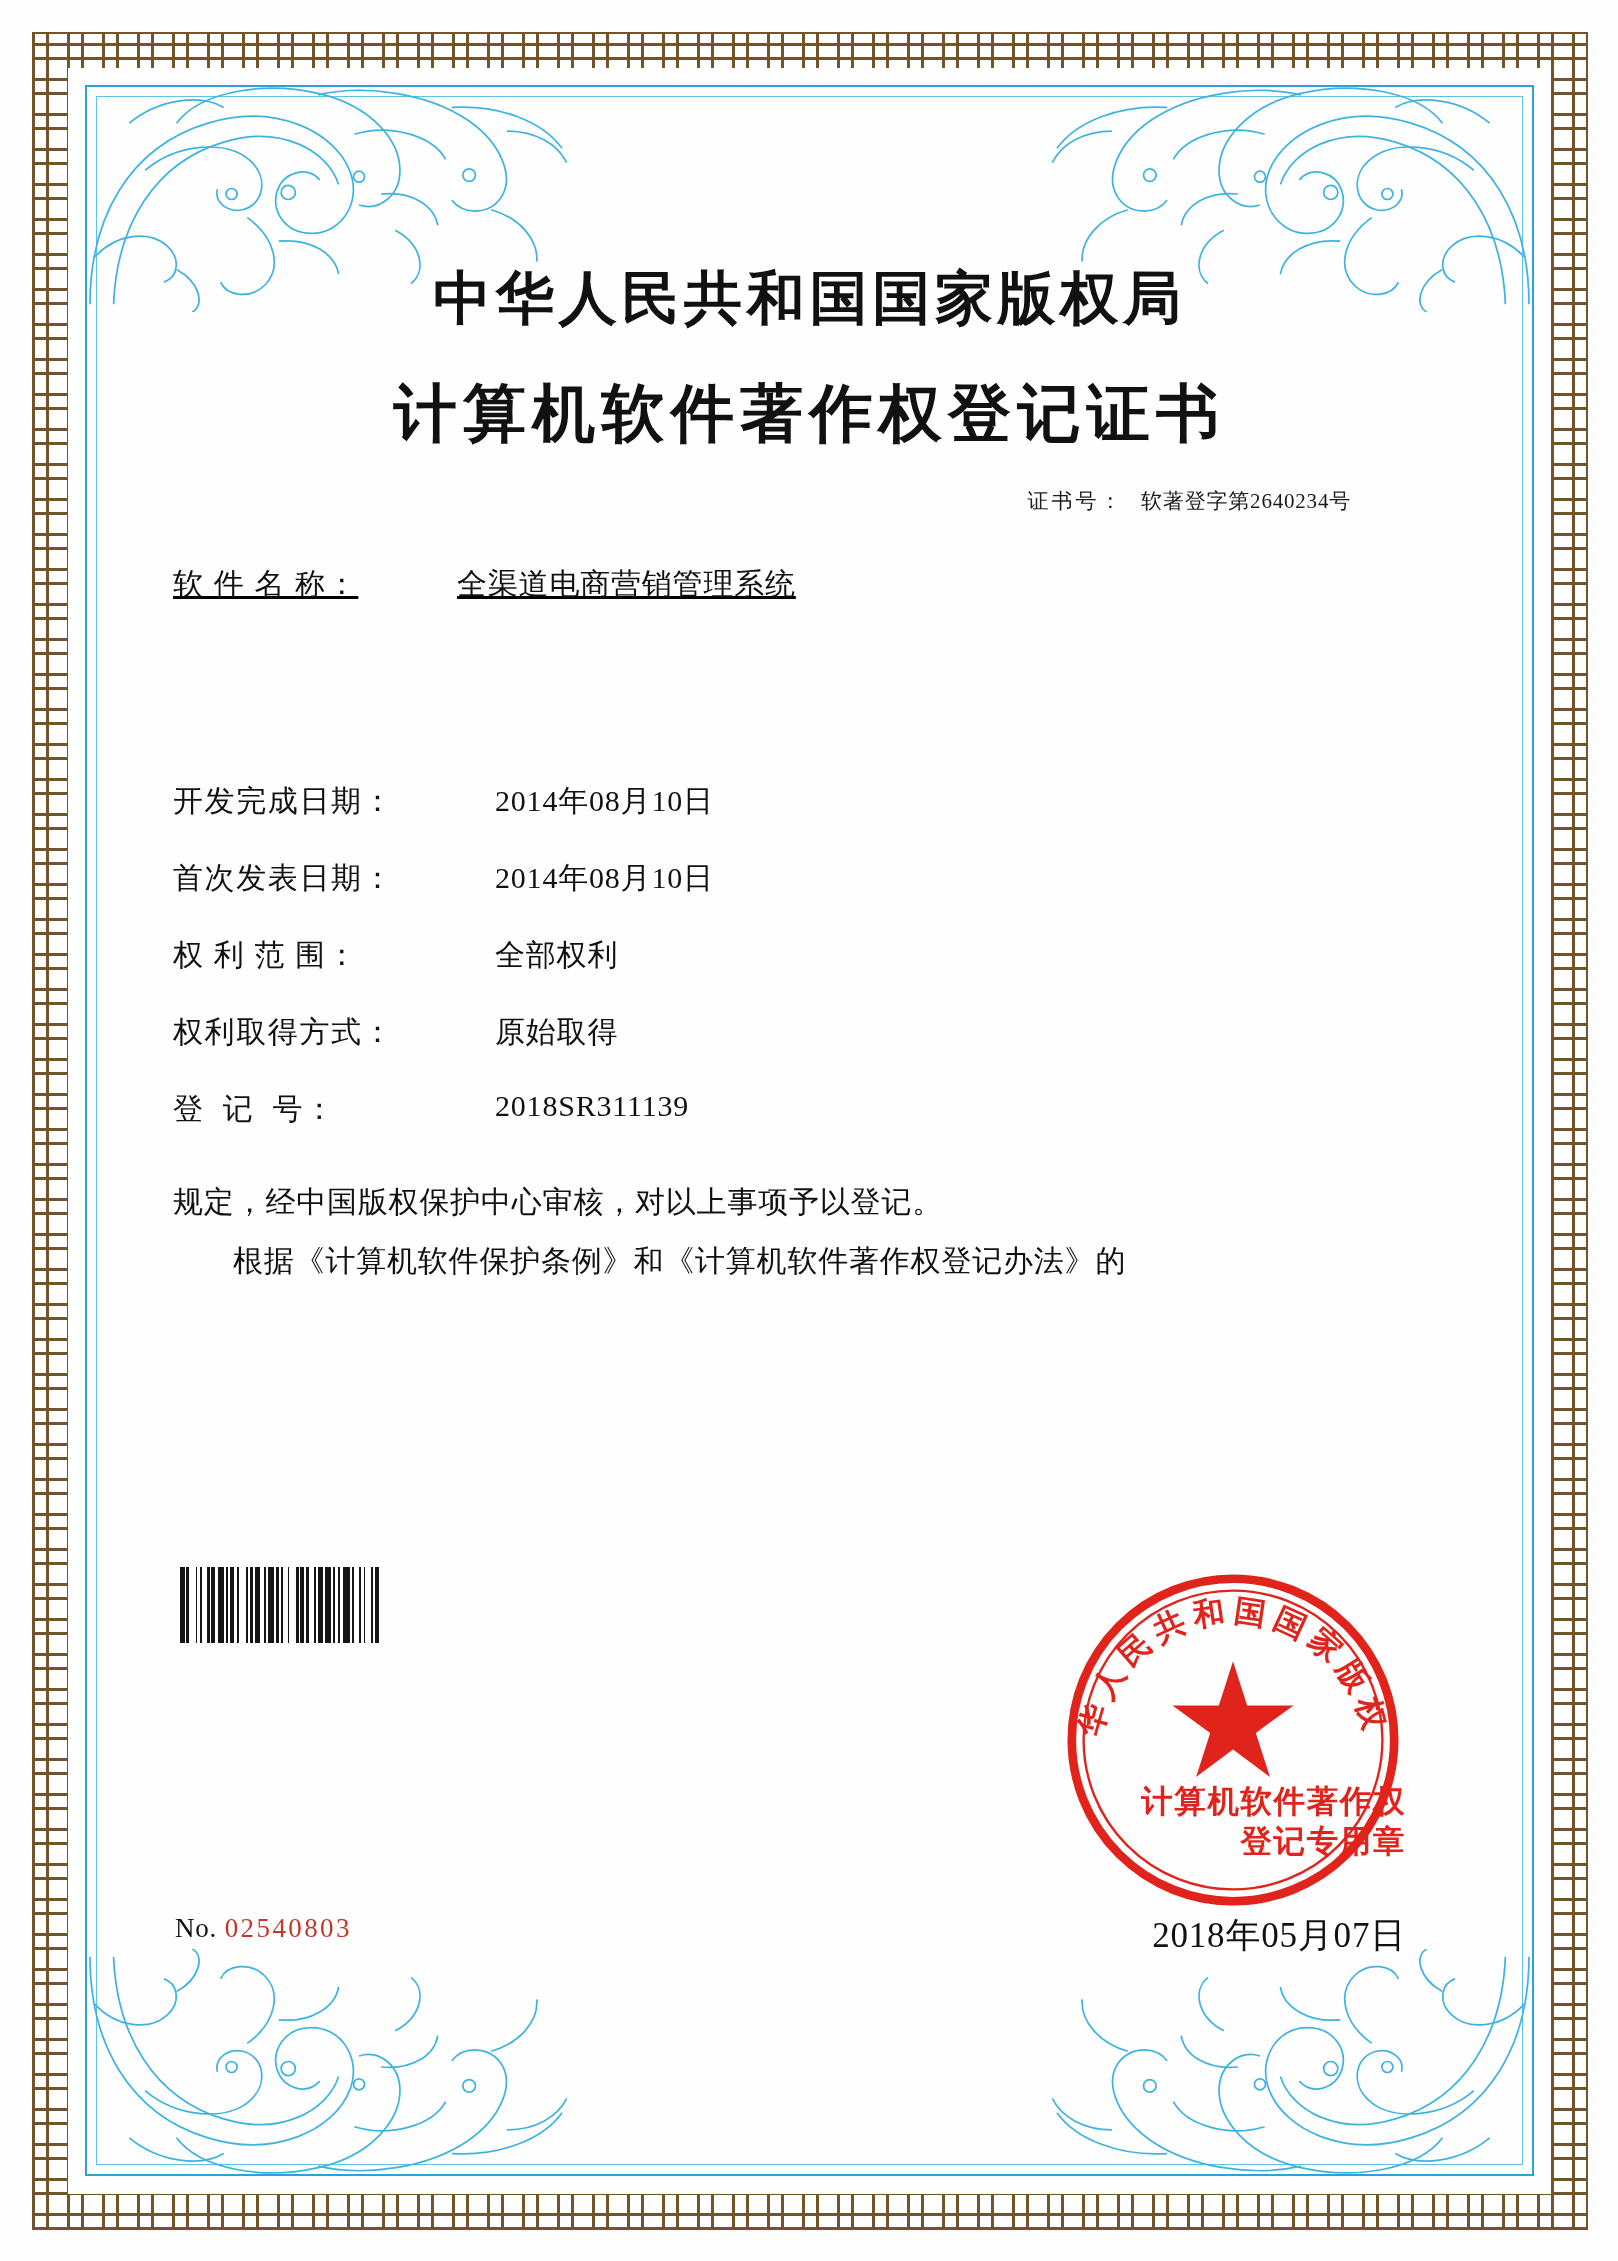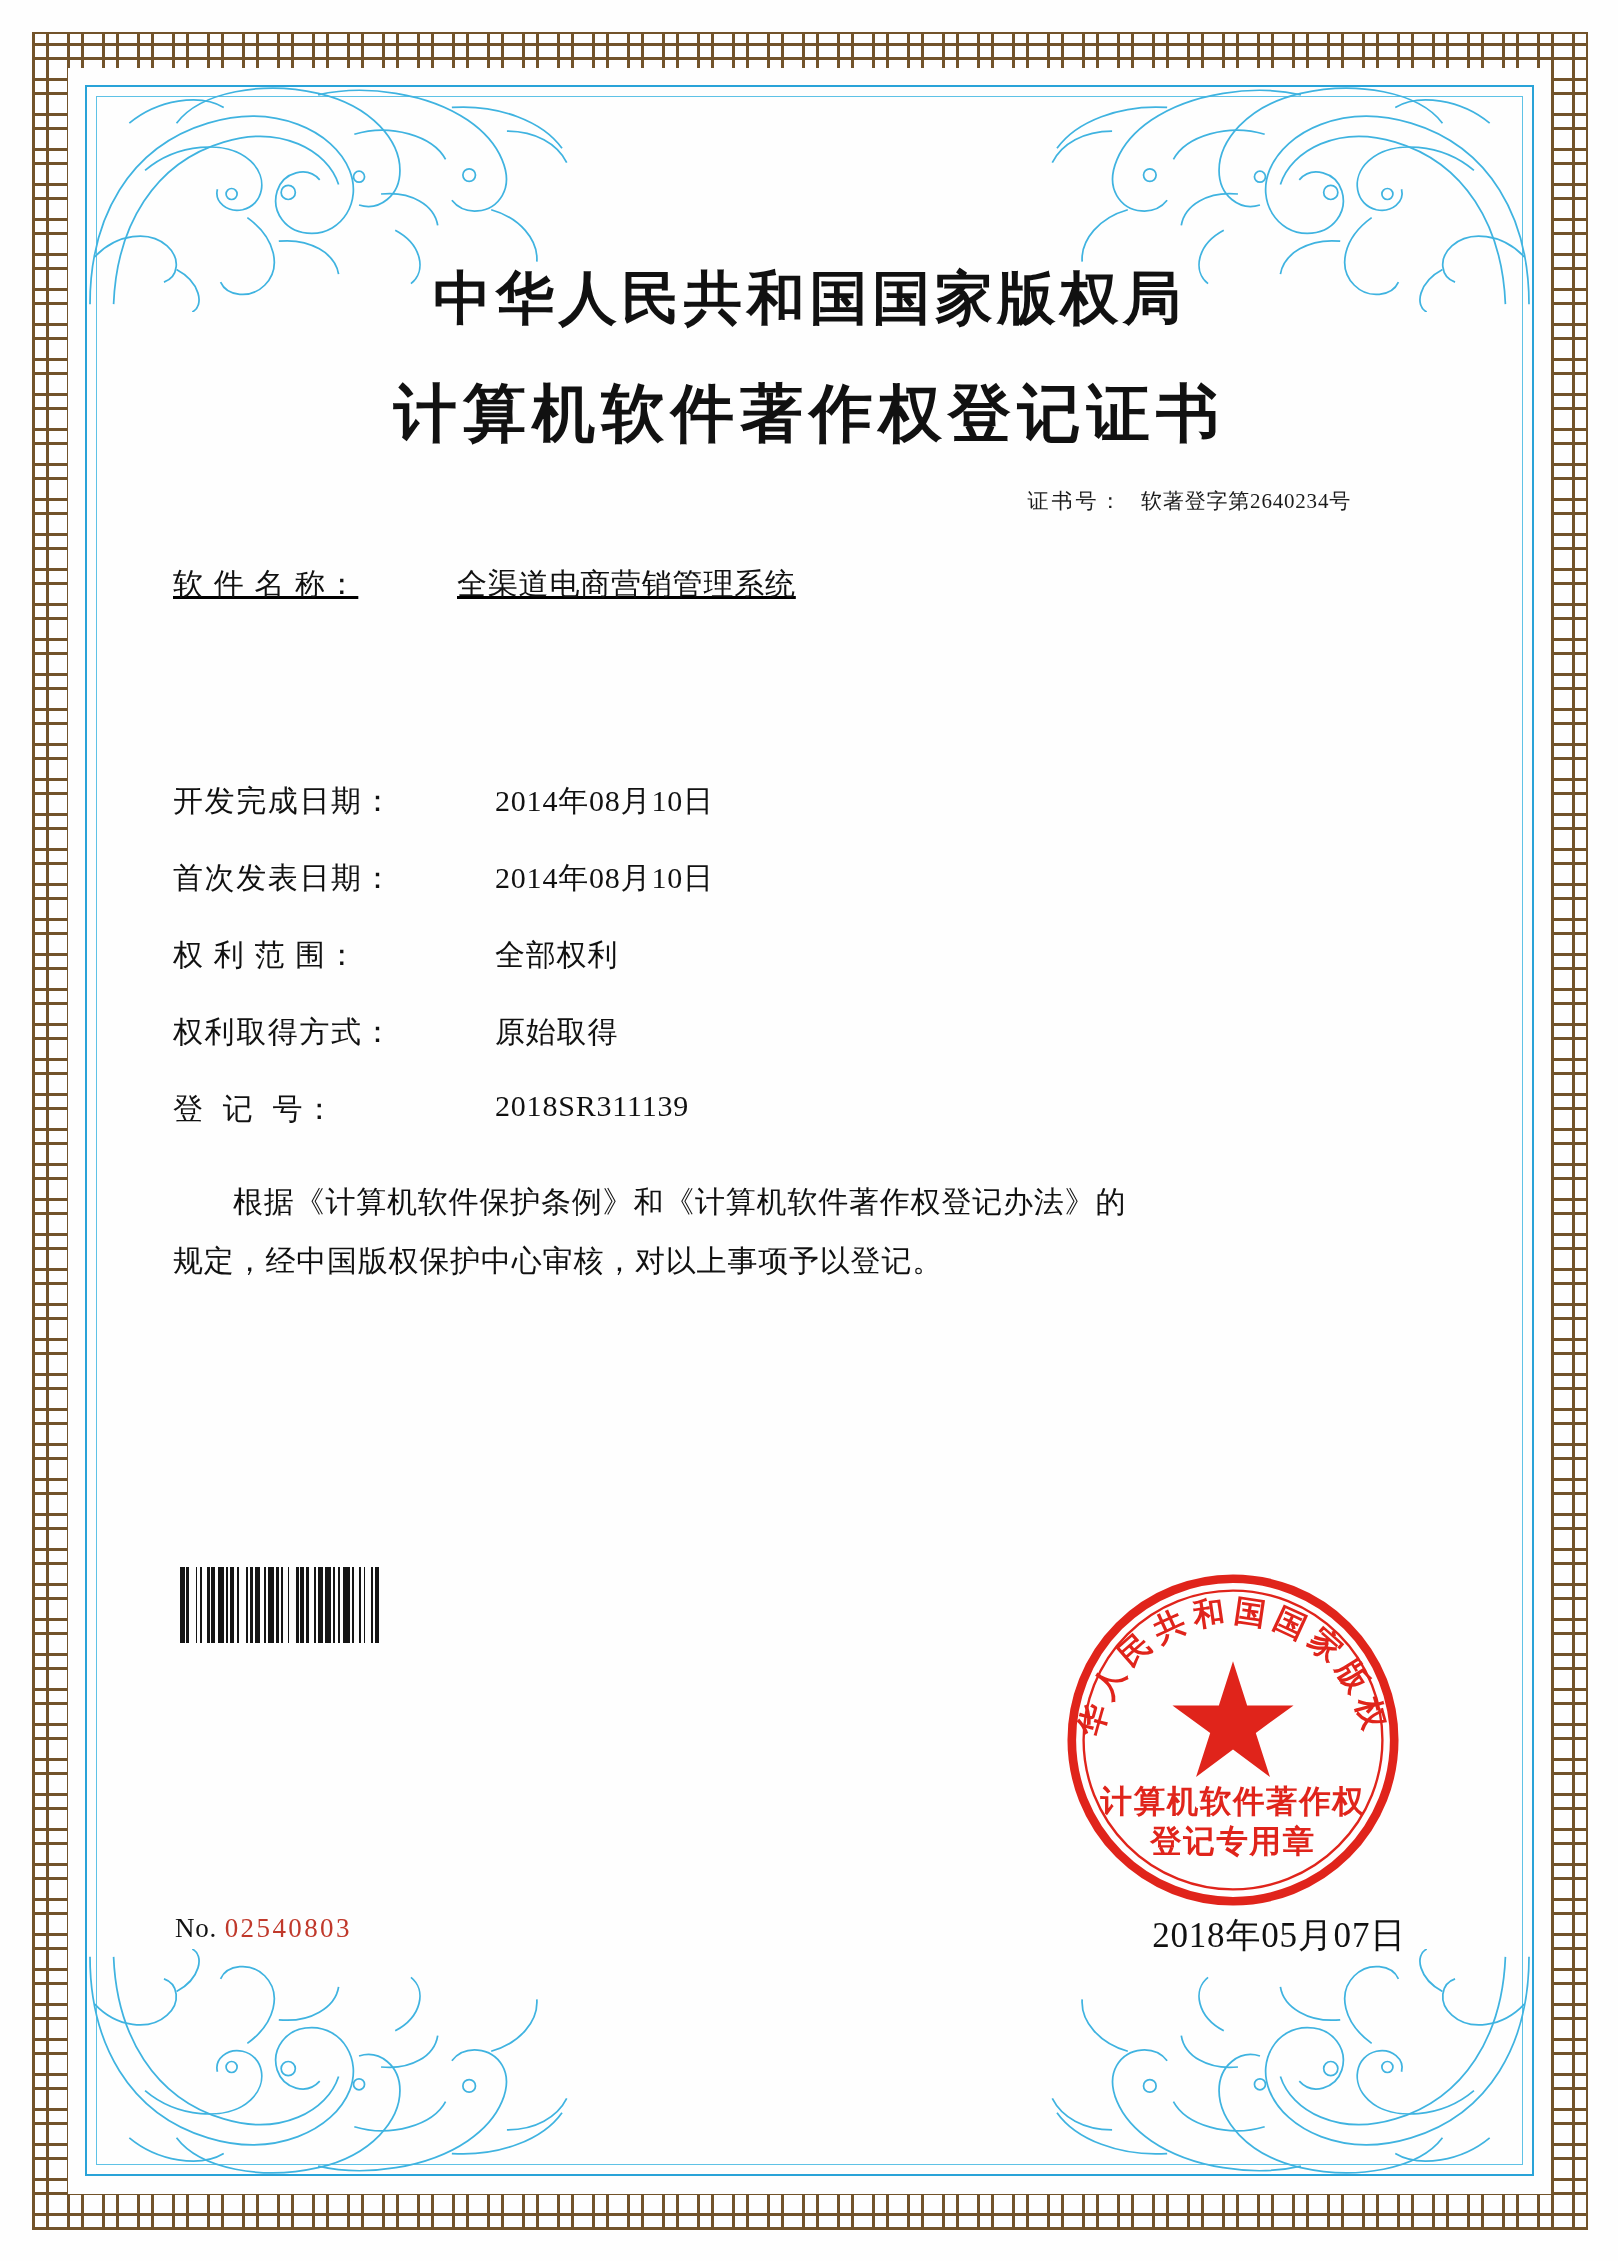--- a/index.html
+++ b/index.html
@@ -211,21 +211,21 @@
     top: 1567px;
     width: 346px;
     height: 346px;
     color: #e0241b;
   }
   .seal svg { width: 100%; height: 100%; display: block; }
   .seal-text-line {
     position: absolute;
     left: 0;
     width: 100%;
-    text-align: center;
+    text-align: right;
     font-size: 31.5px;
     font-weight: bold;
     color: #e0241b;
     letter-spacing: 1.6px;
     font-family: "DejaVu Serif", "Liberation Serif", serif;
   }
   .seal-line1 { top: 214px; }
   .seal-line2 { top: 254px; }
 
   
@@ -393,22 +393,22 @@
         <div class="field-label">权利取得方式：</div>
         <div class="field-value">原始取得</div>
       </div>
       <div class="field-row">
         <div class="field-label">登  记  号：</div>
         <div class="field-value">2018SR311139</div>
       </div>
     </div>
 
     <div class="paragraph">
+      <div>规定，经中国版权保护中心审核，对以上事项予以登记。</div>
       <div><span class="indent"></span><span>根据《计算机软件保护条例》和《计算机软件著作权登记办法》的</span></div>
-      <div>规定，经中国版权保护中心审核，对以上事项予以登记。</div>
     </div>
 
   </div>
 
   <div class="barcode" id="barcode">
       <i style="width: 4.7px; background: rgb(21, 21, 21);"></i>
       <i style="width: 1.6px; background: transparent;"></i>
       <i style="width: 2.4px; background: rgb(21, 21, 21);"></i>
       <i style="width: 7px; background: transparent;"></i>
       <i style="width: 1.6px; background: rgb(21, 21, 21);"></i>

